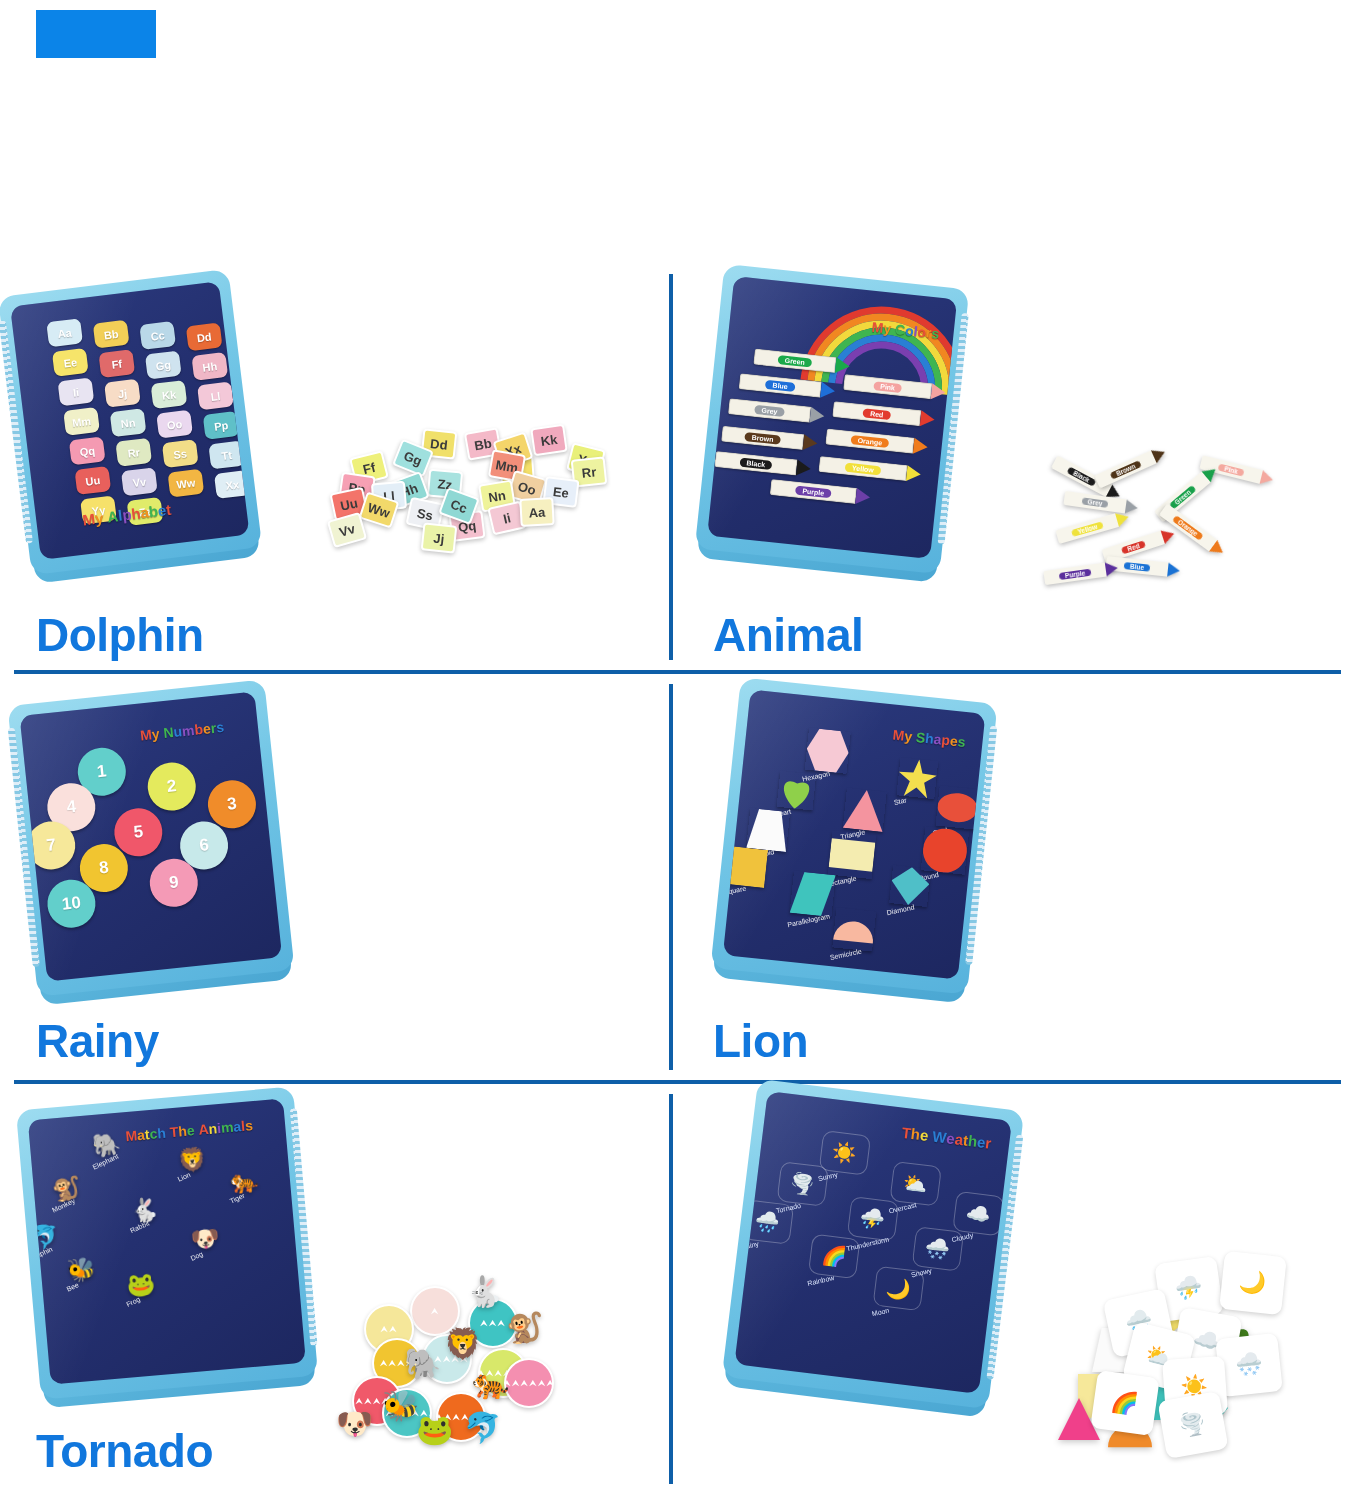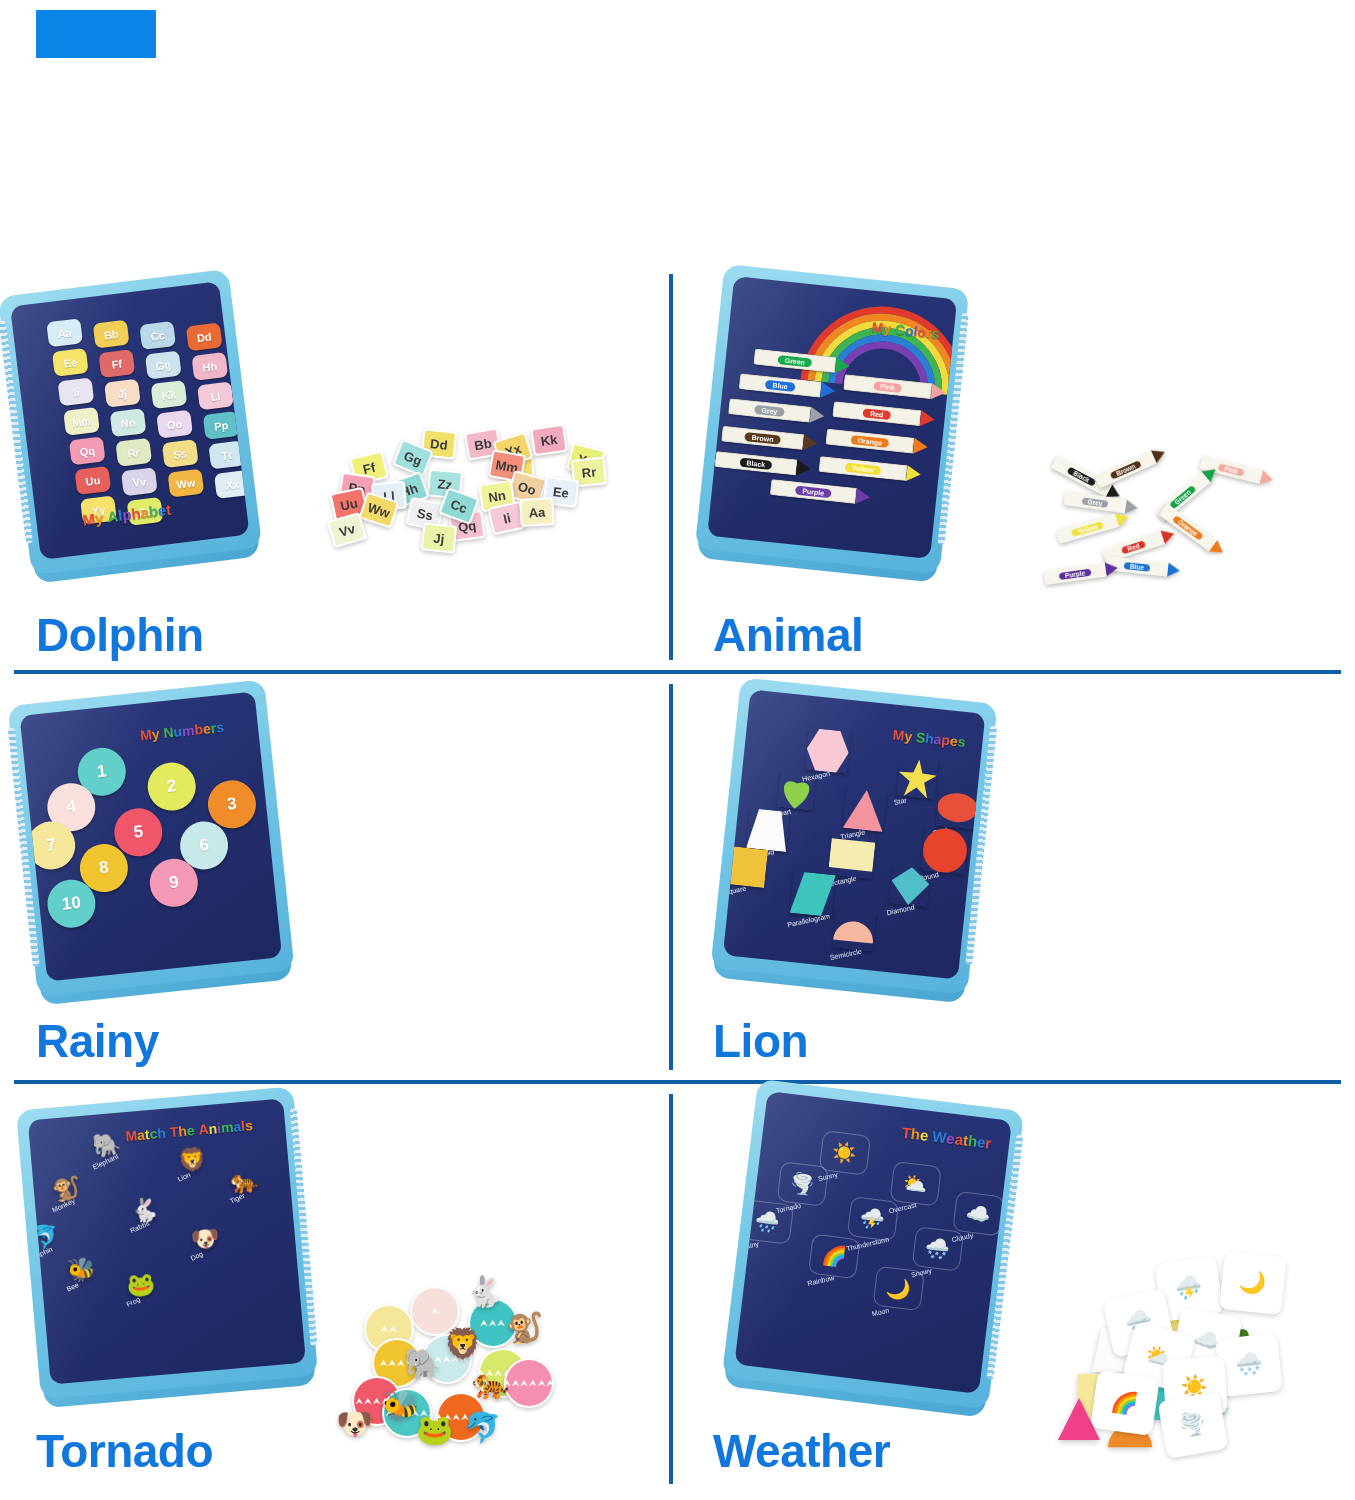--- a/index.html
+++ b/index.html
@@ -557,16 +557,15 @@
         <div class="piece pcard" style="left: 485px; top: 176px; width: 62px; height: 58px; transform: rotate(-8deg);">⛈️</div>
         <div class="piece pcard" style="left: 549px; top: 170px; width: 62px; height: 58px; transform: rotate(6deg);">🌙</div>
         <div class="piece pcard" style="left: 435px; top: 210px; width: 62px; height: 58px; transform: rotate(-12deg);">🌧️</div>
         <div class="piece pcard" style="left: 503px; top: 228px; width: 62px; height: 58px; transform: rotate(10deg);">☁️</div>
         <div class="piece pcard" style="left: 545px; top: 252px; width: 62px; height: 58px; transform: rotate(-6deg);">🌨️</div>
         <div class="piece pcard" style="left: 455px; top: 244px; width: 62px; height: 58px; transform: rotate(14deg);">⛅</div>
         <div class="piece pcard" style="left: 491px; top: 274px; width: 62px; height: 58px; transform: rotate(-4deg);">☀️</div>
         <div class="piece pcard" style="left: 421px; top: 290px; width: 62px; height: 58px; transform: rotate(8deg);">🌈</div>
         <div class="piece pcard" style="left: 489px; top: 312px; width: 62px; height: 58px; transform: rotate(-10deg);">🌪️</div>
       </div>
-    <div class="cell-label">Weather</div>
   </div>
 
 </div>
 
 </body></html>

